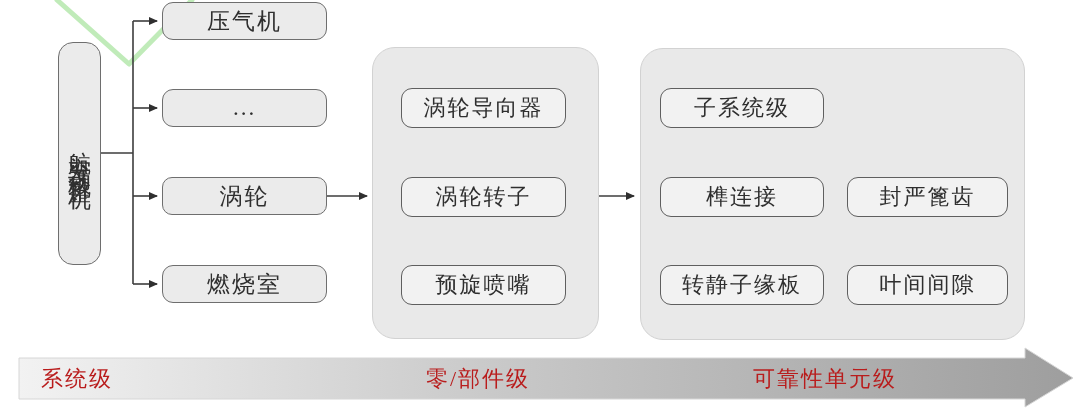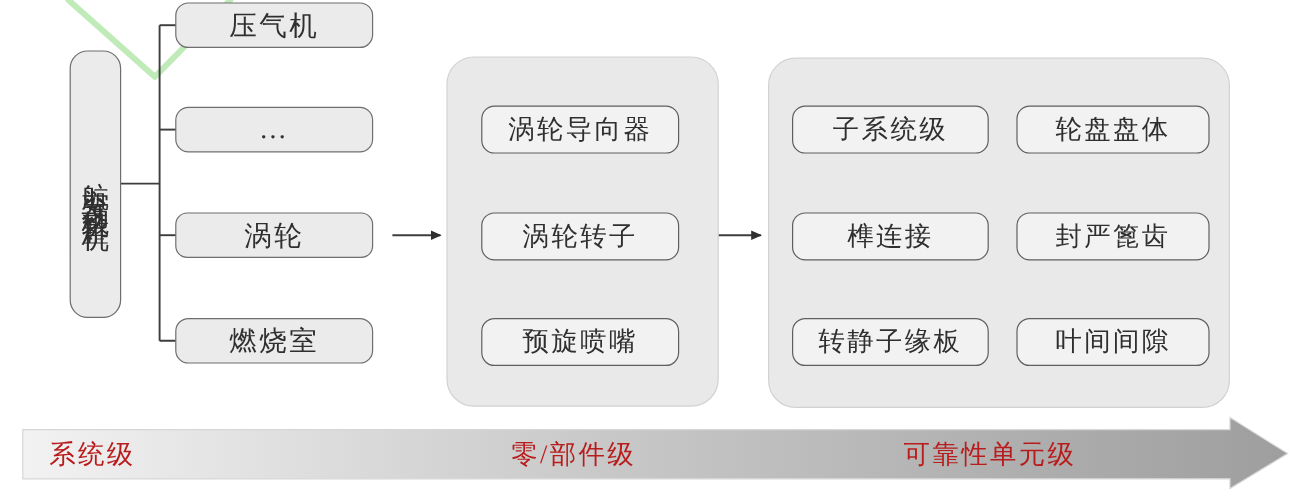--- a/index.html
+++ b/index.html
@@ -10,21 +10,21 @@
   svg.layer{position:absolute;left:0;top:0;width:1079px;height:408px;pointer-events:none;}
   .node{
     position:absolute;box-sizing:border-box;display:flex;align-items:center;justify-content:center;
     background:#ebebeb;border:1.6px solid #6e6e6e;border-radius:11px;
     font-size:23px;letter-spacing:2px;white-space:nowrap;z-index:3;
   }
   .root-node{
     left:58px;top:42px;width:43px;height:223px;border-radius:15px;
     writing-mode:vertical-rl;text-orientation:upright;letter-spacing:6px;font-size:23px;
   }
-  .sub-node{left:146px;width:165px;height:38px;}
+  .sub-node{left:162px;width:165px;height:38px;}
   .sub-0{top:2px;}  .sub-1{top:89px;}  .sub-2{top:177px;border-radius:10px;}  .sub-3{top:265px;}
   .group{
     position:absolute;background:#e9e9e9;border:1px solid #d2d2d2;border-radius:23px;z-index:2;
   }
   .group-mid{left:372px;top:47px;width:225px;height:290px;}
   .group-right{left:640px;top:48px;width:383px;height:290px;}
   .inner-node{background:#f2f2f2;border:1.6px solid #5f5f5f;font-size:22px;}
   .mid-node{left:401px;width:165px;height:40px;}
   .mid-0{top:88px;} .mid-1{top:177px;} .mid-2{top:265px;}
   .ru-col-0{left:660px;width:164px;height:40px;}
@@ -82,21 +82,20 @@
   <div class="node sub-node sub-2">涡轮</div>
   <div class="node sub-node sub-3">燃烧室</div>
 
   <div class="group group-mid"></div>
   <div class="node inner-node mid-node mid-1">涡轮转子</div>
   <div class="node inner-node mid-node mid-0">涡轮导向器</div>
   <div class="node inner-node mid-node mid-2">预旋喷嘴</div>
 
   <div class="group group-right"></div>
   <div class="node inner-node ru-col-0 row-0">子系统级</div>
-  <div class="node inner-node ru-col-1 row-0">轮盘盘体</div>
   <div class="node inner-node ru-col-0 row-1">榫连接</div>
   <div class="node inner-node ru-col-1 row-1">封严篦齿</div>
   <div class="node inner-node ru-col-0 row-2">转静子缘板</div>
   <div class="node inner-node ru-col-1 row-2">叶间间隙</div>
 
   <div class="axis-labels">
     <span class="axis-label axis-label-0">系统级</span>
     <span class="axis-label axis-label-2">零/部件级</span>
     <span class="axis-label axis-label-3">可靠性单元级</span>
   </div>

